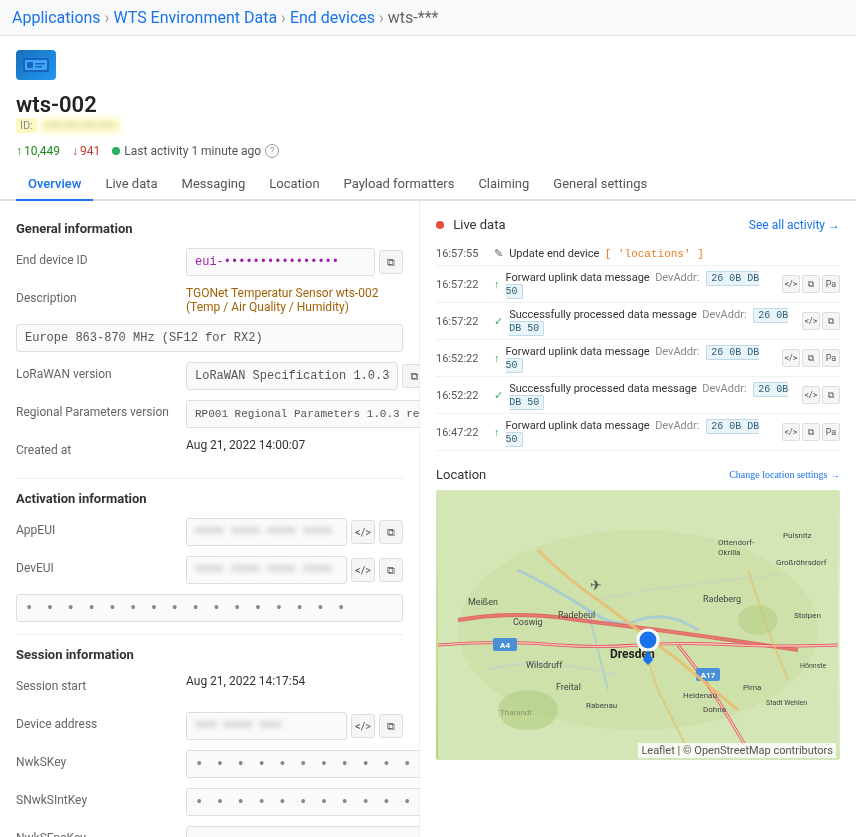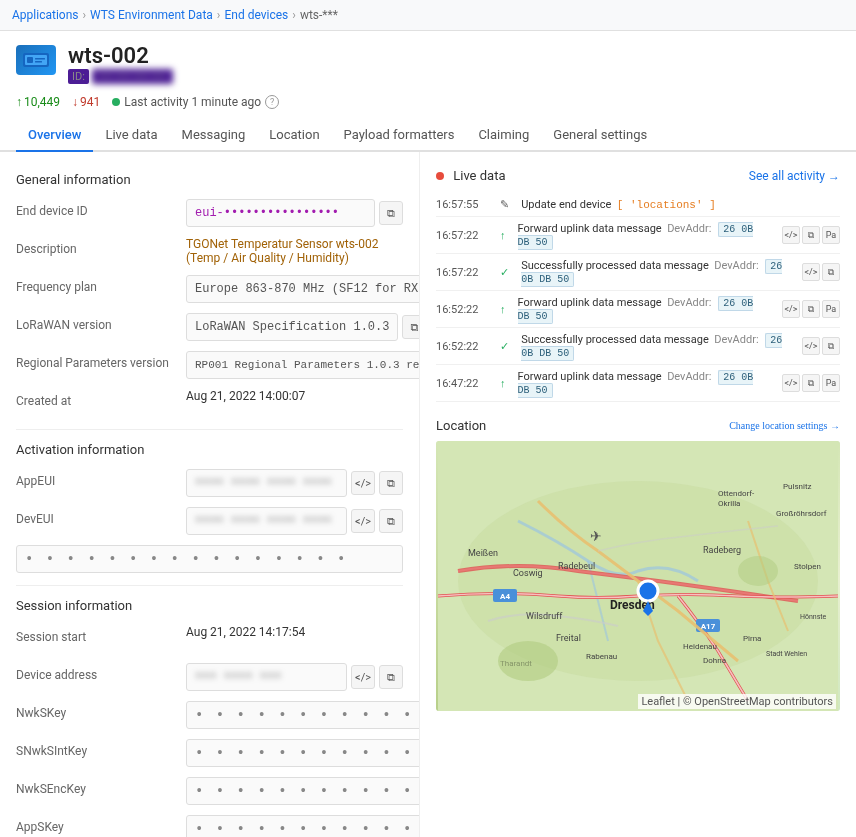--- a/index.html
+++ b/index.html
@@ -1,72 +1,72 @@
 <!DOCTYPE html>
 <html><head>
   <meta charset="utf-8">
   <style>
     * { box-sizing: border-box; margin: 0; padding: 0; }
     body { font-family: -apple-system, BlinkMacSystemFont, 'Segoe UI', Roboto, sans-serif; font-size: 13px; color: #333; background: #fff; }
     
     
-    .breadcrumb { display: flex; align-items: center; padding: 8px 12px; background: #f8f9fa; border-bottom: 1px solid #e0e0e0; font-size: 12px; color: #666; gap: 4px; }
+    .breadcrumb { display: flex; align-items: center; padding: 8px 12px; background: #f8f9fa; border-bottom: 1px solid #e0e0e0; font-size: 16px; color: #666; gap: 4px; }
     .breadcrumb a { color: #1a73e8; text-decoration: none; }
     .breadcrumb-sep { color: #999; }
     
     
-    .device-header { padding: 12px 16px 8px; display: flex; align-items: flex-start; gap: 12px; }
+    .device-header { padding: 12px 16px 8px; display: flex; align-items: flex-start; gap: 12px; flex-direction: column; }
     .device-icon { width: 40px; height: 30px; background: linear-gradient(135deg, #1a6fba, #2196F3); border-radius: 4px; display: flex; align-items: center; justify-content: center; flex-shrink: 0; margin-top: 2px; }
     .device-icon svg { width: 28px; height: 20px; }
     .device-title-block {}
     .device-title { font-size: 22px; font-weight: 600; color: #222; }
     .device-id { font-size: 11px; color: #888; margin-top: 2px; }
-    .device-id span { background: #4c1d95; border-radius: 2px; padding: 1px 4px; }
+    .device-id span { background: #fef9c3; border-radius: 2px; padding: 1px 4px; }
     
     
     .stats-bar { display: flex; align-items: center; padding: 4px 16px 10px; gap: 12px; font-size: 12px; }
     .stat-up { color: #1a8c1a; display: flex; align-items: center; gap: 2px; }
     .stat-down { color: #c0392b; display: flex; align-items: center; gap: 2px; }
     .stat-activity { display: flex; align-items: center; gap: 4px; color: #555; }
     .dot-green { width: 8px; height: 8px; background: #27ae60; border-radius: 50%; display: inline-block; }
     .info-icon { width: 14px; height: 14px; border-radius: 50%; border: 1px solid #999; display: inline-flex; align-items: center; justify-content: center; font-size: 9px; color: #999; cursor: pointer; }
     
     
     .tabs { display: flex; border-bottom: 2px solid #e0e0e0; padding: 0 16px; margin-bottom: 0; }
     .tab { padding: 8px 12px; font-size: 13px; color: #555; cursor: pointer; border-bottom: 2px solid transparent; margin-bottom: -2px; text-decoration: none; }
     .tab.active { color: #1a73e8; border-bottom-color: #1a73e8; font-weight: 500; }
     
     
     .main-content { display: flex; gap: 0; }
     .left-panel { flex: 0 0 420px; padding: 16px; border-right: 1px solid #eee; overflow-y: auto; }
     .right-panel { flex: 1; padding: 16px; overflow-y: auto; }
     
     
-    .section-title { font-size: 13px; font-weight: 400; color: #333; margin-bottom: 12px; margin-top: 4px; }
+    .section-title { font-size: 13px; font-weight: 700; color: #333; margin-bottom: 12px; margin-top: 4px; }
     
     
     .info-row { display: flex; align-items: flex-start; margin-bottom: 10px; min-height: 28px; }
     .info-label { flex: 0 0 170px; font-size: 12px; color: #666; padding-top: 5px; }
     .info-value { flex: 1; font-size: 12px; color: #333; }
     .info-value.link { color: #a16207; }
     
     
     .field-row { display: flex; align-items: center; gap: 4px; flex: 1; }
     .field-input { flex: 1; border: 1px solid #ddd; border-radius: 3px; padding: 4px 8px; font-size: 12px; font-family: 'Courier New', monospace; color: #555; background: #fafafa; min-height: 28px; display: flex; align-items: center; overflow: hidden; text-overflow: ellipsis; white-space: nowrap; }
     .field-input.dots { letter-spacing: 2px; color: #888; font-size: 14px; }
     .icon-btn { width: 24px; height: 24px; border: 1px solid #ddd; border-radius: 3px; background: #f5f5f5; display: flex; align-items: center; justify-content: center; cursor: pointer; color: #555; font-size: 11px; flex-shrink: 0; }
     
     
     .live-data-header { display: flex; justify-content: space-between; align-items: center; margin-bottom: 10px; }
     .live-dot { width: 8px; height: 8px; background: #e74c3c; border-radius: 50%; display: inline-block; margin-right: 6px; animation: pulse 1.5s infinite; }
     @keyframes pulse { 0%,100%{opacity:1} 50%{opacity:0.4} }
     .see-all { font-size: 12px; color: #1a73e8; text-decoration: none; cursor: pointer; }
     
     
-    .live-entry { display: flex; align-items: center; padding: 5px 0; border-bottom: 1px solid #f0f0f0; font-size: 11px; gap: 12px; }
+    .live-entry { display: flex; align-items: center; padding: 5px 0; border-bottom: 1px solid #f0f0f0; font-size: 11px; gap: 6px; }
     .live-time { color: #555; flex-shrink: 0; width: 52px; }
     .live-arrow { flex-shrink: 0; }
     .live-arrow.up { color: #27ae60; }
     .live-desc { flex: 1; color: #333; }
     .live-desc .highlight { color: #e67e22; font-family: 'Courier New', monospace; }
     .dev-addr-badge { background: #e8f4f8; border: 1px solid #c0d8e8; border-radius: 2px; padding: 1px 4px; font-family: 'Courier New', monospace; font-size: 10px; color: #2c5f7a; margin-left: 4px; }
     .live-actions { display: flex; gap: 2px; flex-shrink: 0; }
     .live-action-btn { width: 18px; height: 18px; border: 1px solid #ddd; border-radius: 2px; background: #f5f5f5; display: flex; align-items: center; justify-content: center; font-size: 9px; cursor: pointer; color: #555; }
     
     
@@ -157,21 +157,20 @@
         <div class="icon-btn">⧉</div>
       </div>
     </div>
 
     <div class="info-row">
       <div class="info-label">Description</div>
       <div class="info-value link">TGONet Temperatur Sensor wts-002 (Temp / Air Quality / Humidity)</div>
     </div>
 
     <div class="info-row">
-      <div class="info-label">Frequency plan</div>
       <div class="field-row">
         <div class="field-input">Europe 863-870 MHz (SF12 for RX2)</div>
 
       </div>
     </div>
 
     <div class="info-row">
       <div class="info-label">LoRaWAN version</div>
       <div class="field-row">
         <div class="field-input">LoRaWAN Specification 1.0.3</div>

